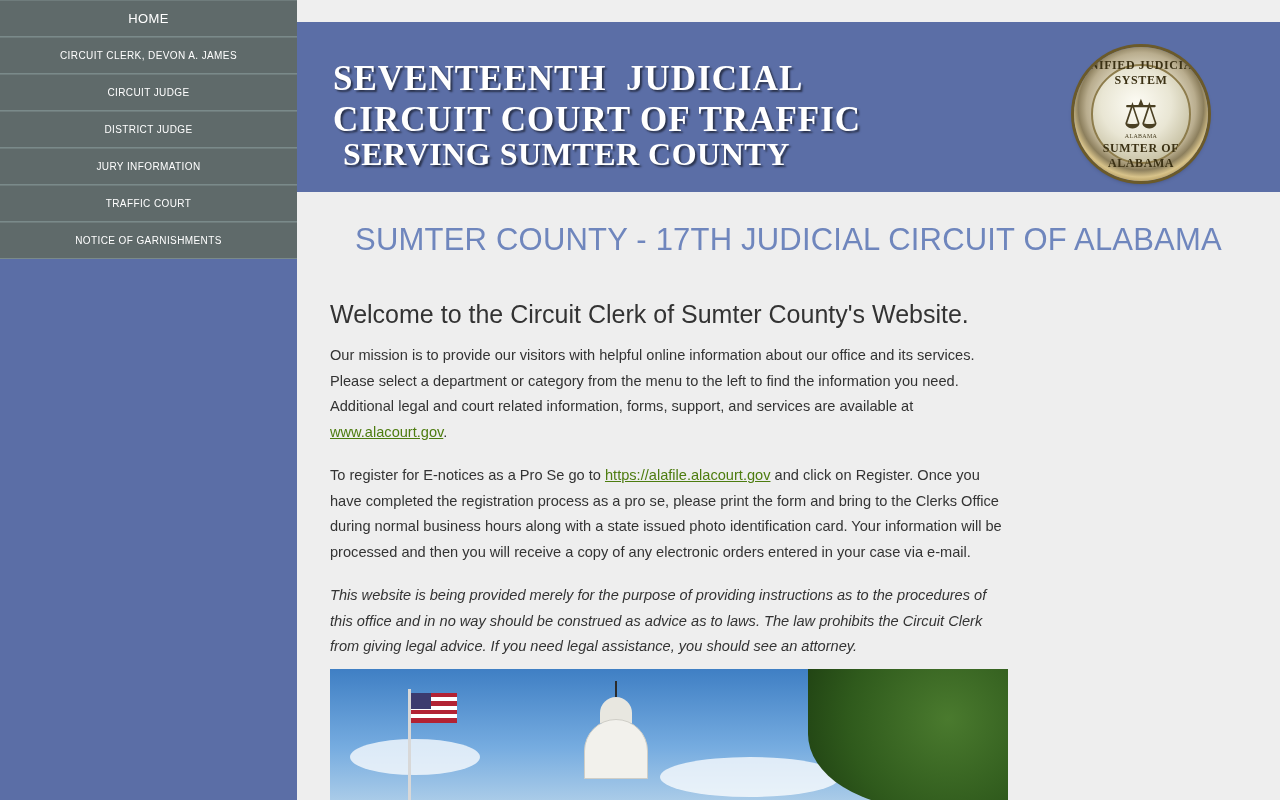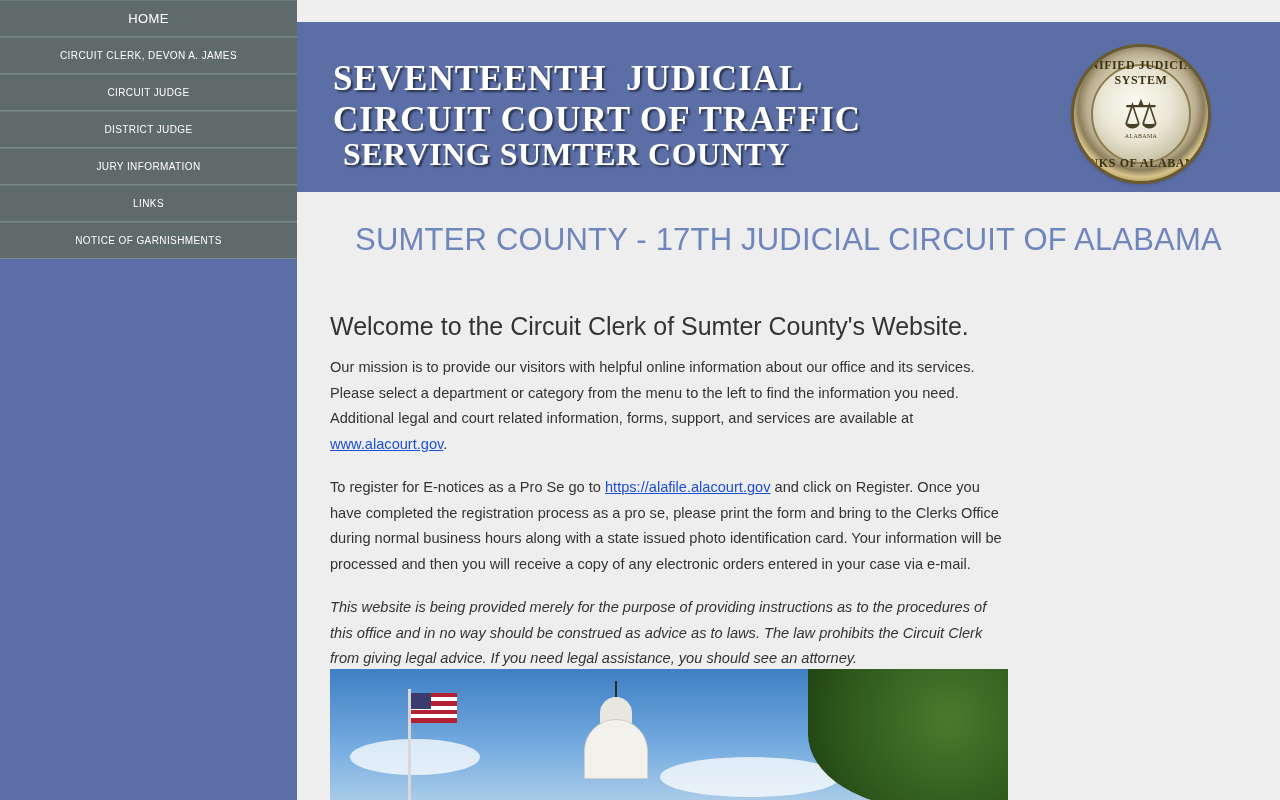--- a/index.html
+++ b/index.html
@@ -134,36 +134,36 @@
     margin: 0;
     padding: 30px 0 0 0;
     text-align: center;
     color: #6f86bd;
     font-weight: normal;
     font-size: 31px;
     letter-spacing: 0.2px;
   }
   .main-col {
     position: absolute;
-    left: 33px; top: 120px;
+    left: 33px; top: 108px;
     width: 680px;
   }
   .welcome {
     margin: 0 0 14px 0;
     font-size: 25px;
     font-weight: normal;
     color: #333333;
   }
   .para {
     margin: 0 0 18px 0;
     font-size: 14.6px;
     line-height: 25.5px;
     color: #333333;
   }
-  .para a { color: #1d4ed8; text-decoration: underline; }
+  .para a { color: #4d7c0f; text-decoration: underline; }
   .para.italic { font-style: italic; }
 
   .photo-main {
     position: absolute;
     left: 33px; top: 477px;
     width: 678px; height: 131px;
     overflow: hidden;
     background: linear-gradient(to bottom, #4a86c8 0%, #7fb3dd 55%, #9fc6e5 100%);
   }
   .ph-sky { position:absolute; inset:0; background: linear-gradient(to bottom,#3f7fc4 0%, #76ace0 60%, #a9cbe8 100%); }
@@ -240,40 +240,40 @@
       <li>
           <span>CIRCUIT JUDGE</span>
         </li>
       <li>
           <span>DISTRICT JUDGE</span>
         </li>
       <li>
           <span>JURY INFORMATION</span>
         </li>
       <li>
-          <span>LINKS</span>
+          <span>TRAFFIC COURT</span>
         </li>
       <li>
           <span>NOTICE OF GARNISHMENTS</span>
         </li>
     </ul>
   </div>
 
   <div class="topstrip"></div>
 
   <div class="banner">
     <div class="banner-title"><span>SEVENTEENTH  JUDICIAL</span><br><span>CIRCUIT COURT OF TRAFFIC</span></div>
     <div class="banner-sub">SERVING SUMTER COUNTY</div>
 
     <div class="seal">
       <div class="seal-inner"></div>
       <div class="seal-text-top">UNIFIED JUDICIAL SYSTEM</div>
       <div class="seal-scales">⚖</div>
       <div class="seal-state">ALABAMA</div>
-      <div class="seal-text-bot">LINKS OF ALABAMA</div>
+      <div class="seal-text-bot">SUMTER OF ALABAMA</div>
     </div>
   </div>
 
   <div class="content">
     <h1 class="page-title">SUMTER COUNTY - 17TH JUDICIAL CIRCUIT OF ALABAMA</h1>
 
     <div class="main-col">
       <h2 class="welcome">Welcome to the Circuit Clerk of Sumter County's Website.</h2>
 
       <p class="para"><span>Our mission is to provide our visitors with helpful online information about our office and its services. Please select a department or category from the menu to the left to find the information you need. Additional legal and court related information, forms, support, and services are available at </span><a href="#">www.alacourt.gov</a><span>.</span></p>

